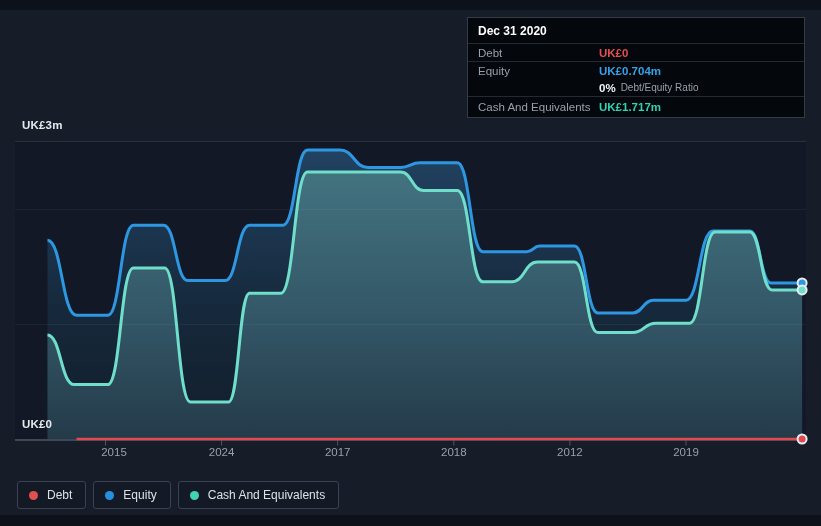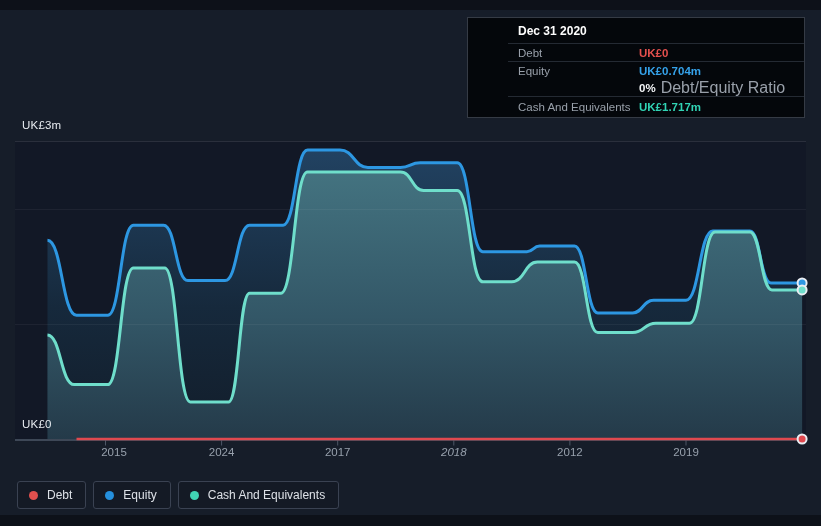--- a/index.html
+++ b/index.html
@@ -1,40 +1,40 @@
 <!DOCTYPE html>
 <html><head>
 <meta charset="utf-8">
 <style>
   html,body{margin:0;padding:0;background:#0d1119;}
   .screen{position:relative;width:821px;height:526px;background:#0d1119;overflow:hidden;
           font-family:"Liberation Sans",sans-serif;}
   .card{position:absolute;left:0;top:10px;width:821px;height:505px;background:#161d29;}
   svg.chart{position:absolute;left:0;top:0;width:821px;height:526px;}
 
-  .axis-label{position:absolute;color:#e6eaef;font-size:11.5px;font-weight:400;letter-spacing:.2px;}
+  .axis-label{position:absolute;color:#e6eaef;font-size:11.5px;font-weight:700;letter-spacing:.2px;}
   .y-max{left:22px;top:119px;}
   .y-min{left:22px;top:418px;}
   .x-label{position:absolute;top:446px;width:44px;margin-left:-22px;text-align:center;
            color:#97a0ac;font-size:11.5px;}
 
   
   .tooltip{position:absolute;left:467px;top:17px;width:338px;box-sizing:border-box;
-           background:#04070b;border:1px solid #353b45;color:#fff;padding-left:40px;}
+           background:#04070b;border:1px solid #353b45;color:#fff;}
   .tt-title{padding:6px 10px 5px 10px;font-size:12px;font-weight:700;color:#fdfdfd;}
   .tt-sep{height:1px;background:#242a33;}
   .tt-row{display:flex;align-items:center;padding:0 10px;height:17px;}
   .tt-row.tall{height:20px;}
   .tt-label{flex:0 0 121px;font-size:11.5px;color:#99a0aa;}
   .tt-value{font-size:11.5px;font-weight:700;}
   .tt-value.red{color:#e4504e;}
   .tt-value.blue{color:#35a2ea;}
   .tt-value.teal{color:#31d3b4;}
   .tt-ratio-val{font-size:11.5px;font-weight:700;color:#f2f4f6;margin-right:5px;}
-  .tt-ratio-label{font-size:16px;color:#99a0aa;}
+  .tt-ratio-label{font-size:10px;color:#99a0aa;}
 
   
   .legend{position:absolute;left:17px;top:481px;display:flex;gap:7px;}
   .legend-item{display:flex;align-items:center;height:26px;padding:0 13px 0 11px;
                border:1px solid #3a4252;border-radius:3px;background:rgba(0,0,0,0.08);
                color:#dde1e7;font-size:12px;cursor:pointer;}
   .legend-dot{width:9px;height:9px;border-radius:50%;margin-right:9px;flex:0 0 9px;}
 </style>
 </head>
 <body>
@@ -92,21 +92,21 @@
         <circle cx="802.1" cy="439.0" r="4.5" fill="#e0494f" stroke="#e9edf2" stroke-width="2"></circle>
       </g>
   </svg>
 
   <div class="axis-label y-max">UK£3m</div>
   <div class="axis-label y-min">UK£0</div>
   <div id="x-labels">
       <div class="x-label" style="left: 114px;">2015</div>
       <div class="x-label" style="left: 221.6px;">2024</div>
       <div class="x-label" style="left: 337.7px;">2017</div>
-      <div class="x-label" style="left: 453.8px; font-style: italic;">2018</div>
+      <div class="x-label" style="left: 453.8px;">2018</div>
       <div class="x-label" style="left: 569.9px;">2012</div>
       <div class="x-label" style="left: 686px;">2019</div>
     </div>
 
   <div class="tooltip">
     <div class="tt-title">Dec 31 2020</div>
     <div class="tt-sep"></div>
     <div class="tt-row">
       <span class="tt-label">Debt</span>
       <span class="tt-value red">UK£0</span>

